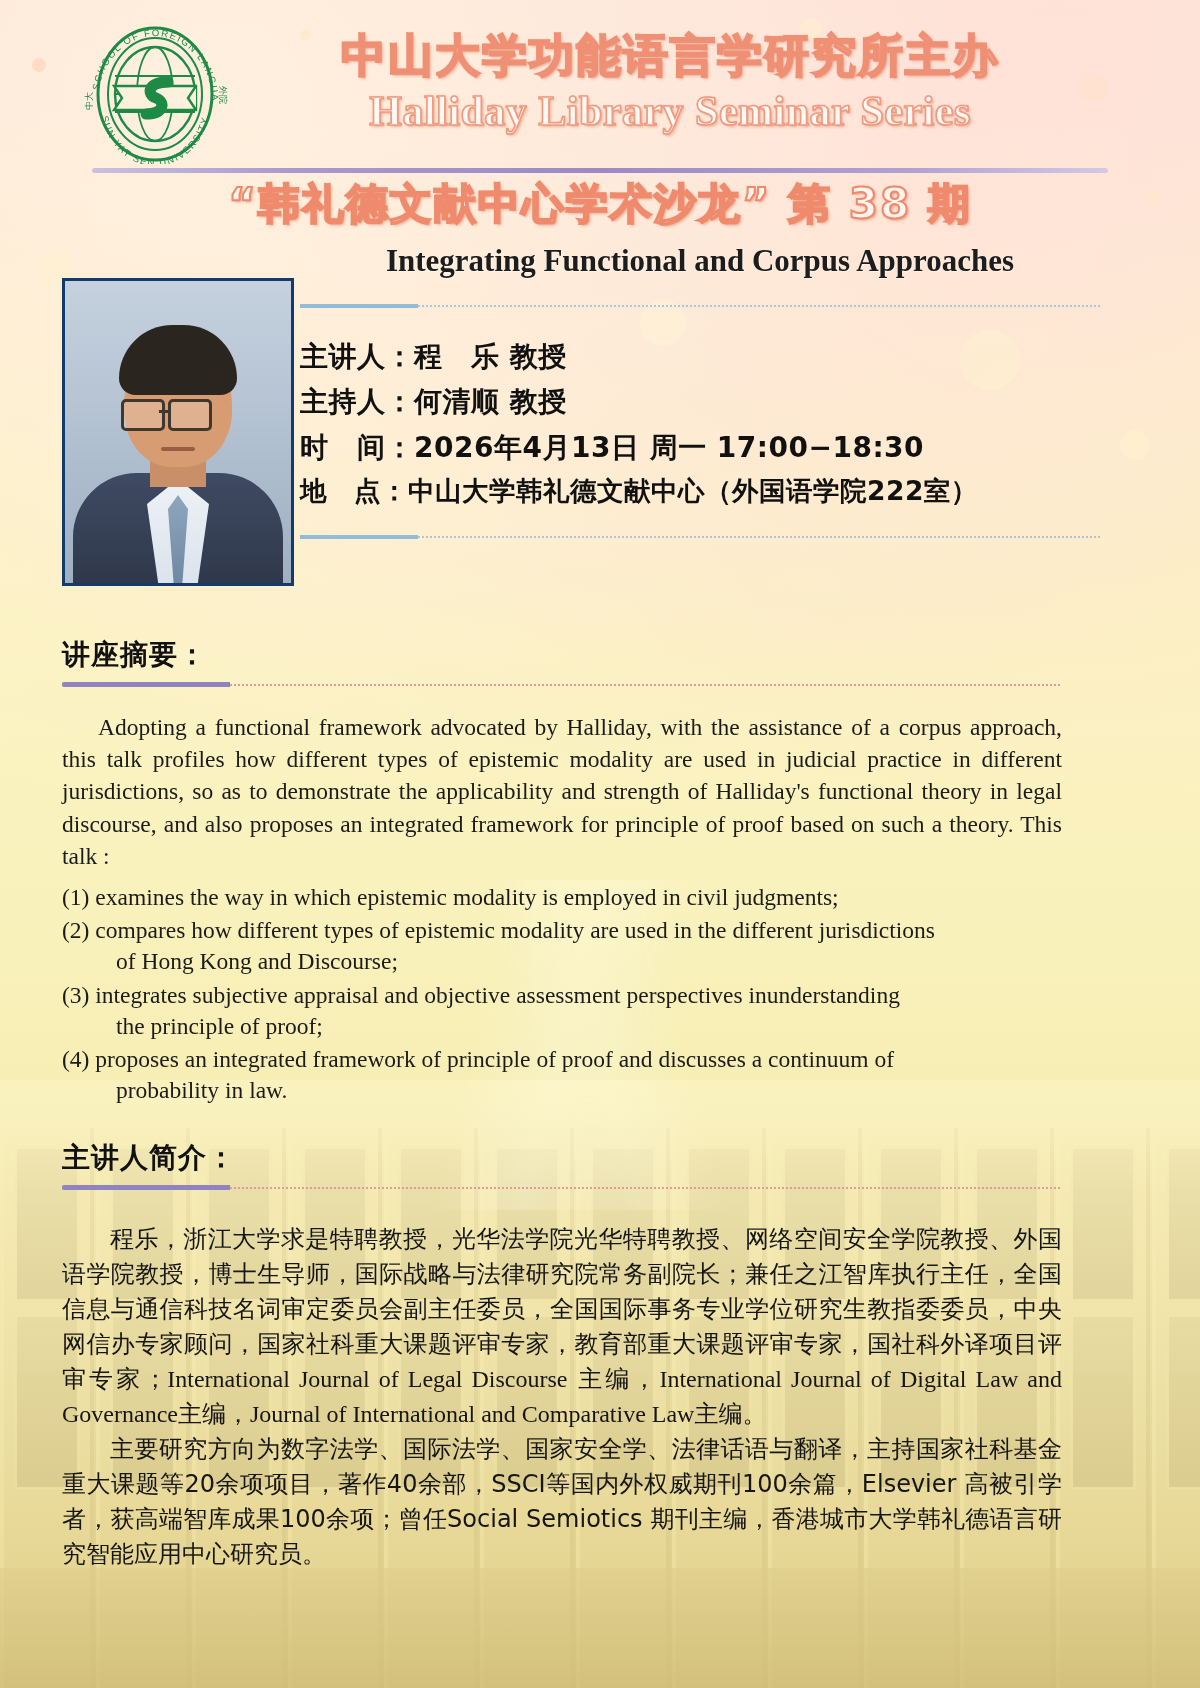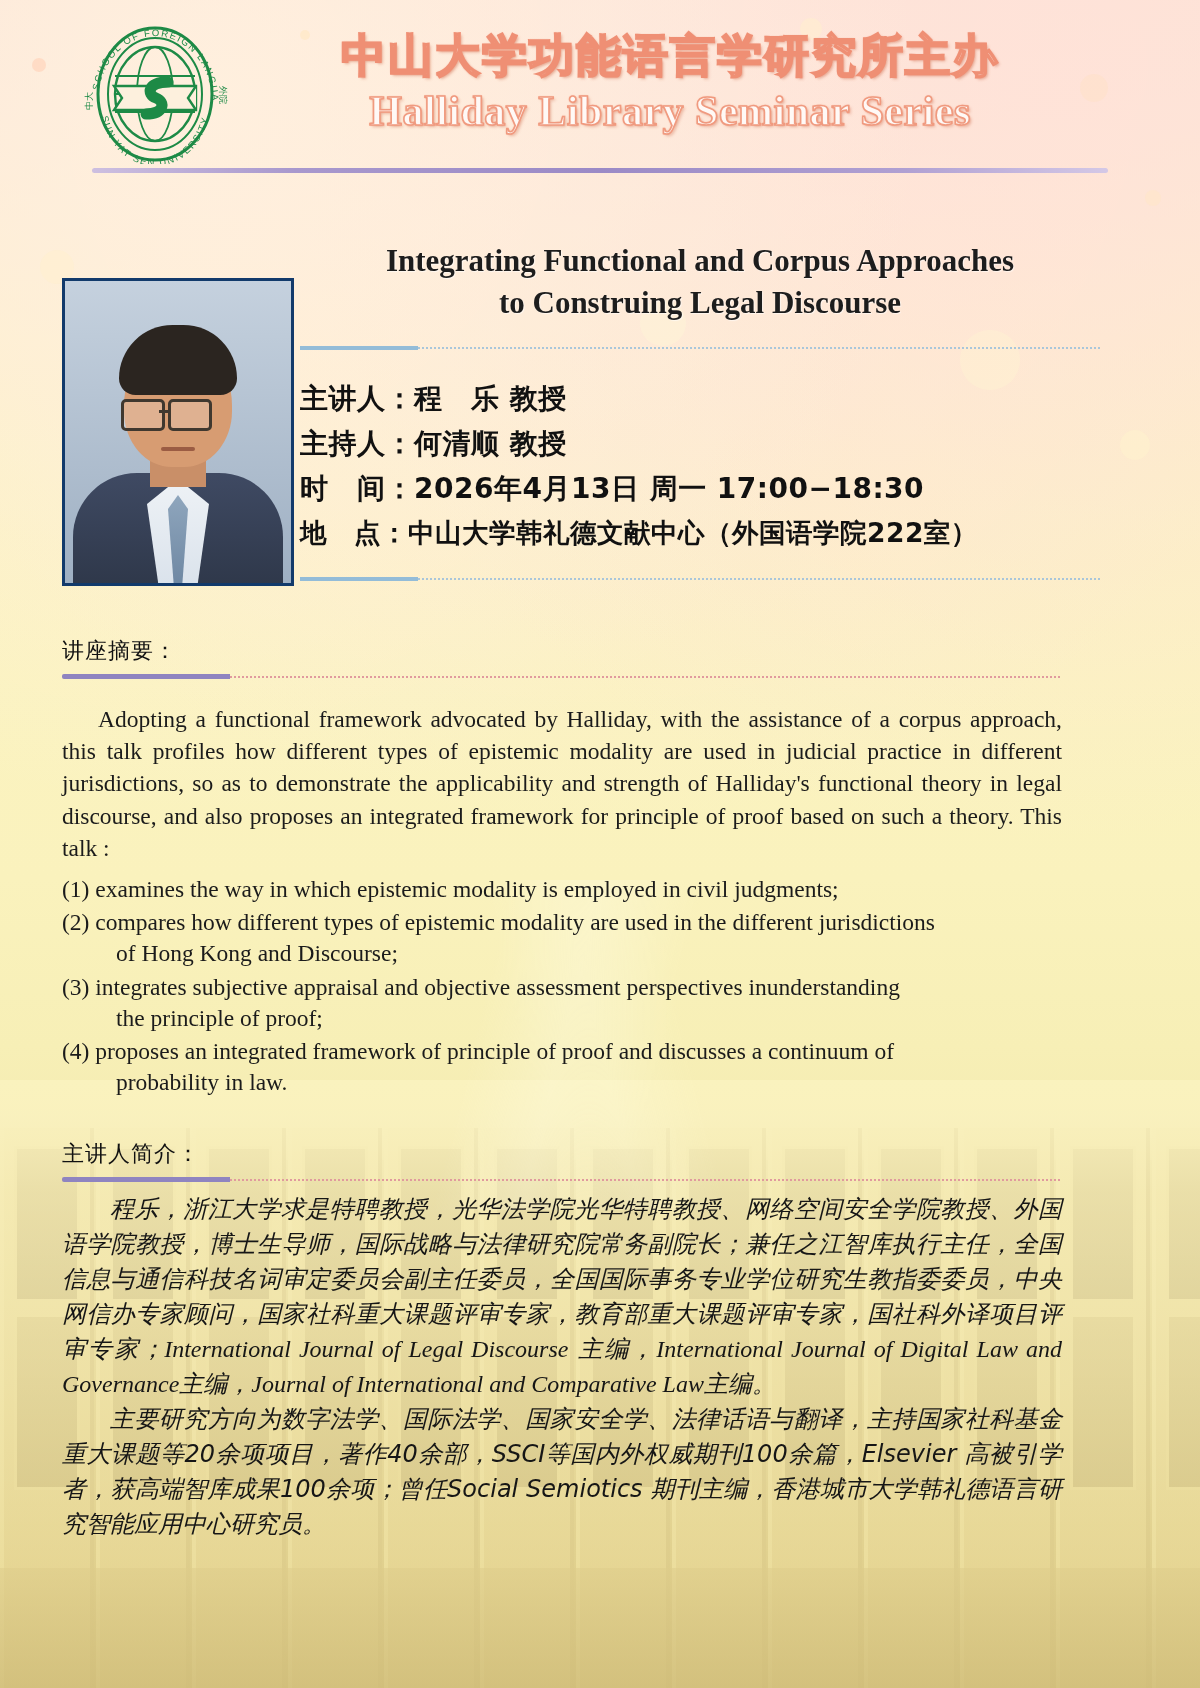--- a/index.html
+++ b/index.html
@@ -164,21 +164,21 @@
     font-size:28px;font-weight:bold;color:#111;line-height:1.62;letter-spacing:.5px;
     white-space:nowrap;
   }
   .meta .row.small{font-size:26.5px;}
   .rule2{margin-top:22px;}
 
   
   .section-h{
     position:relative;
     font-family:"DejaVu Sans","Liberation Sans",sans-serif;
-    font-size:22px;font-weight:normal;color:#111;letter-spacing:1px;
+    font-size:28px;font-weight:bold;color:#111;letter-spacing:1px;
     padding-bottom:8px;
   }
   .h-rule{
     height:5px;width:1000px;border-radius:2px;
     background-image:linear-gradient(90deg,#8f84c0 0,#8f84c0 168px,transparent 168px),
       repeating-linear-gradient(90deg,#e09a9e 0,#e09a9e 2px,transparent 2px,transparent 4px);
     background-repeat:no-repeat,repeat-x;background-position:0 0,168px 1.5px;background-size:auto,auto 2px;
   }
   #abstract-sec{position:absolute;left:62px;top:636px;width:1000px;}
   #bio-sec{position:absolute;left:62px;top:1139px;width:1000px;}
@@ -195,21 +195,21 @@
     font-size:23.5px;line-height:1.33;color:#1b1b1b;
     padding-left:44px;text-indent:-44px;margin-bottom:2px;
   }
   #abs-list .li.just{text-align:justify;}
   #abs-list .li .cont{display:block;text-indent:0;padding-left:10px;}
 
   .body-cn{
     font-family:"DejaVu Sans","Liberation Sans",sans-serif;
     font-size:24px;line-height:1.46;color:#161616;text-align:justify;
   }
-  #bio-body{margin-top:10px;font-style:italic;}
+  #bio-body{margin-top:32px;}
   #bio-body p{margin:0;text-indent:48px;}
   #bio-body .serif{font-family:"Liberation Serif","DejaVu Serif",serif;}
 </style>
 </head>
 <body>
 
 <div id="poster">
 
   <div class="bokeh" style="left:32px;top:58px;width:14px;height:14px;background:rgba(255,214,190,.75);"></div>
   <div class="bokeh" style="left:300px;top:30px;width:10px;height:10px;background:rgba(255,232,200,.8);"></div>
@@ -313,40 +313,40 @@
         <text x="150" y="62" font-family="&quot;DejaVu Sans&quot;, sans-serif" font-size="9" fill="#1d8a46" transform="rotate(90 150 62)">外院</text>
       </svg>
     </div>
 
     <div id="headtitles">
       <div class="cn-head">中山大学功能语言学研究所主办</div>
       <div class="en-head">Halliday Library Seminar Series</div>
     </div>
 
     <div id="headrule"></div>
+    <div id="series">“韩礼德文献中心学术沙龙” 第 38 期</div>
   </div>
 
   <div id="photo">
     <div class="bg"></div>
     <div class="body"></div>
     <div class="shirt"></div>
     <div class="tie"></div>
     <div class="neck"></div>
     <div class="head"></div>
     <div class="hair"></div>
     <div class="glassL"></div>
     <div class="glassR"></div>
     <div class="bridge"></div>
     <div class="mouth"></div>
   </div>
 
   <div id="details">
     <div id="talktitle">
       <span>Integrating Functional and Corpus Approaches</span><br>
-      <span>to Construing Legal Discourse</span>
     </div>
 
     <div class="rule"></div>
 
     <div class="meta">
       <div class="row">
         <span>主讲人：</span><span>程　乐 教授</span>
       </div>
       <div class="row">
         <span>主持人：</span><span>何清顺 教授</span>

